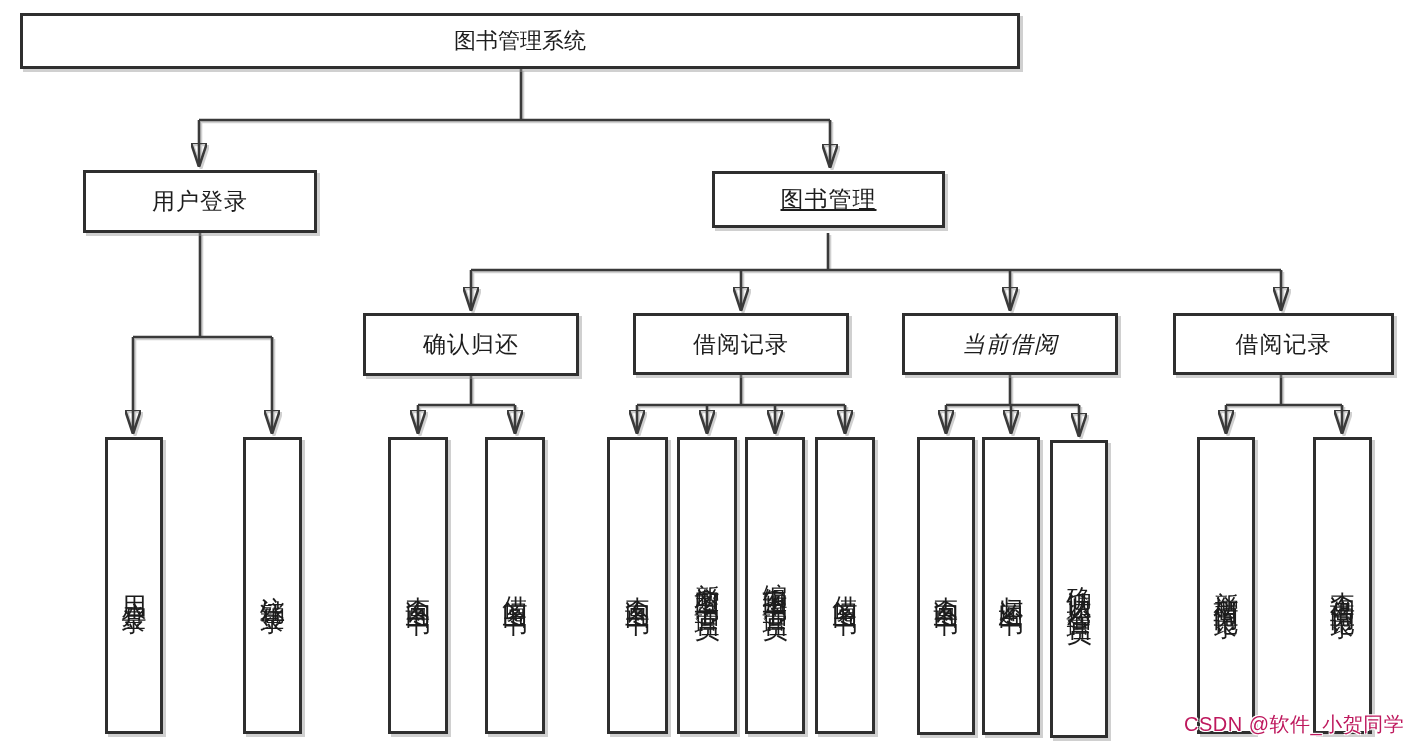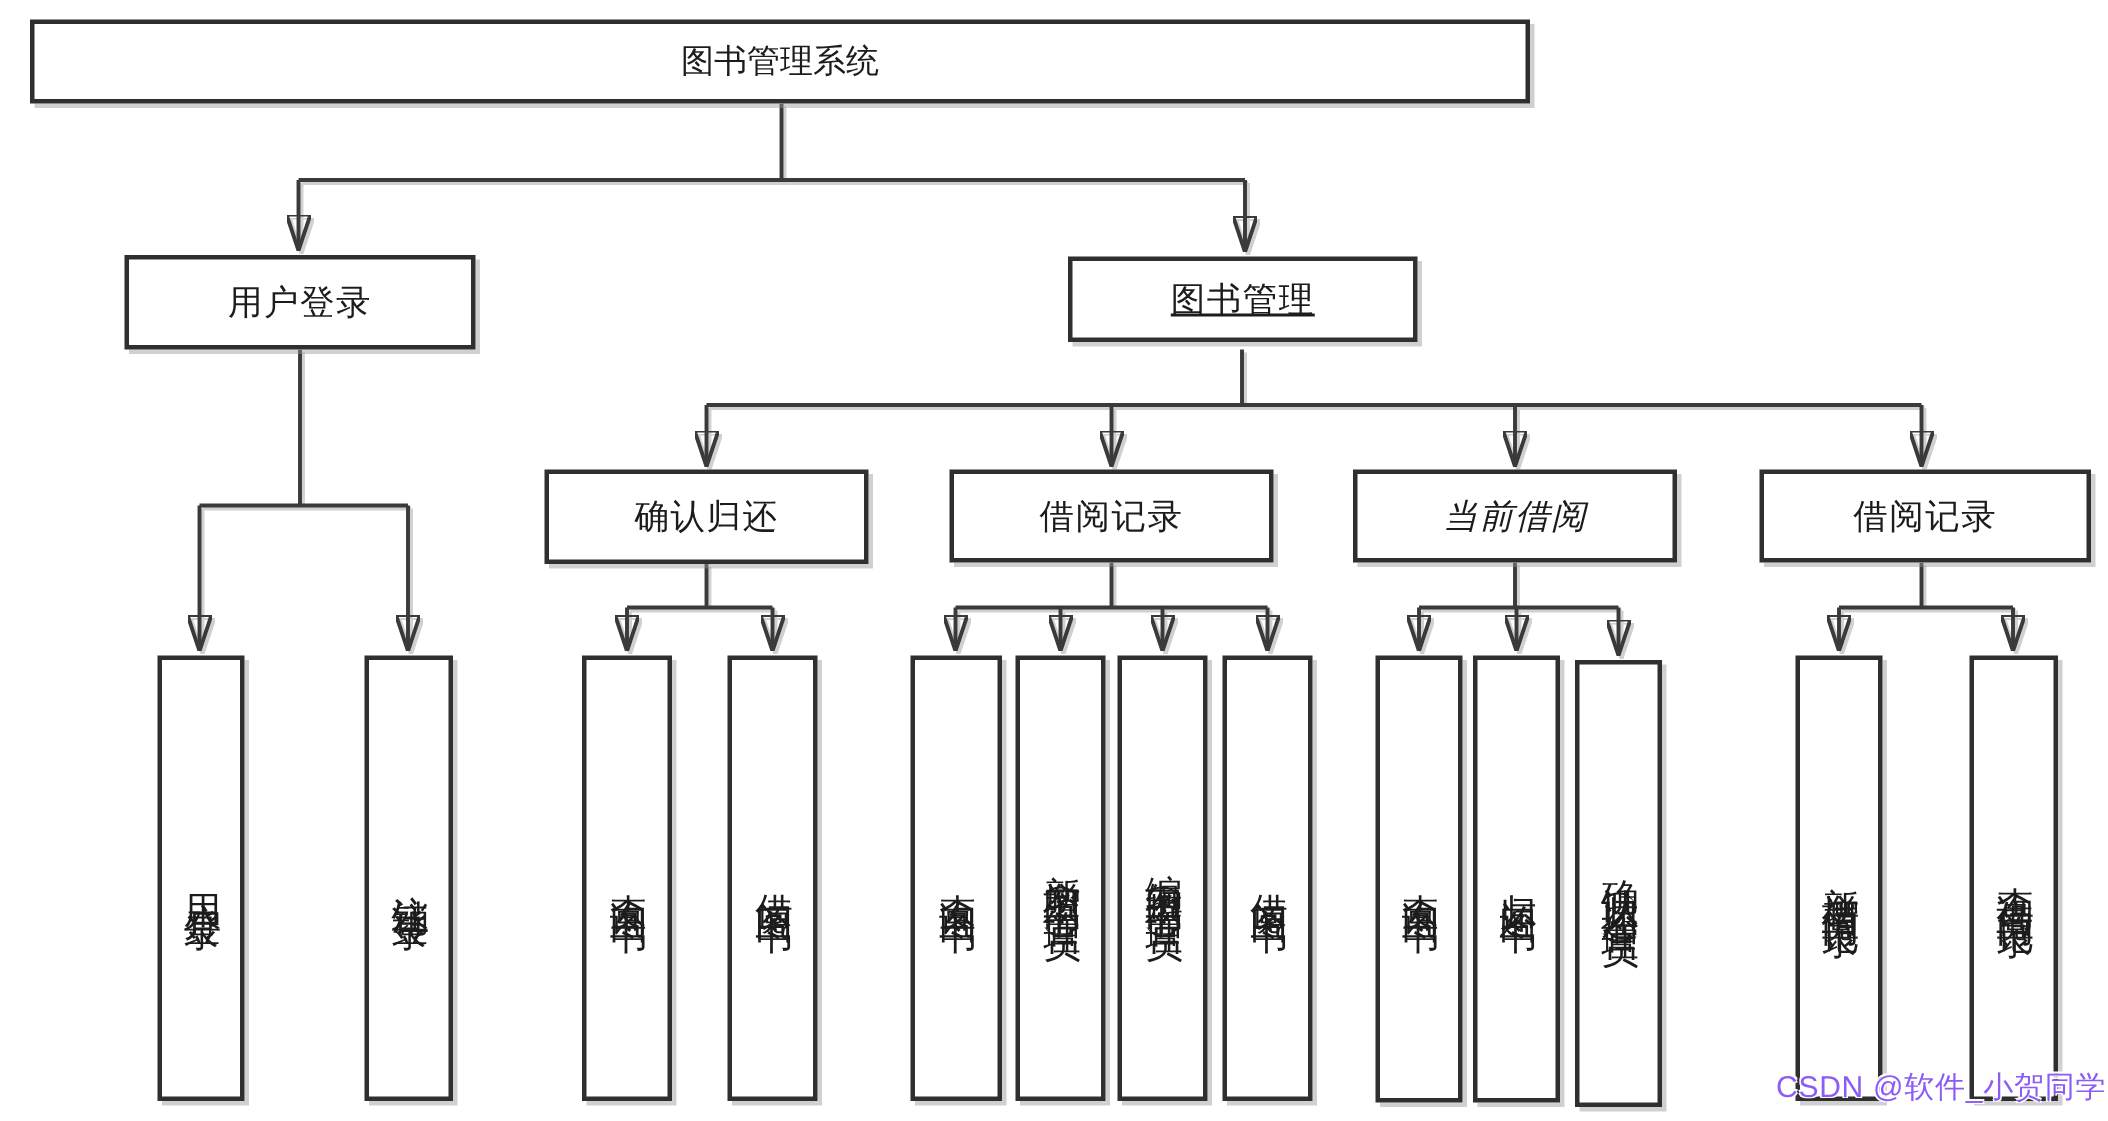--- a/index.html
+++ b/index.html
@@ -47,21 +47,21 @@
     letter-spacing: 5px;
     color: #1c1c1c;
     line-height: 1;
   }
 
   .watermark {
     position: absolute;
     left: 1184px;
     top: 711px;
     font-size: 20px;
-    color: #8b5cf6;
+    color: #be185d;
     letter-spacing: 0.5px;
     white-space: nowrap;
     text-shadow: 1px 1px 0 #ffffff, -1px -1px 0 #ffffff, 1px -1px 0 #ffffff, -1px 1px 0 #ffffff;
     z-index: 5;
   }
 </style>
 </head>
 <body>
 
 <div id="canvas">

